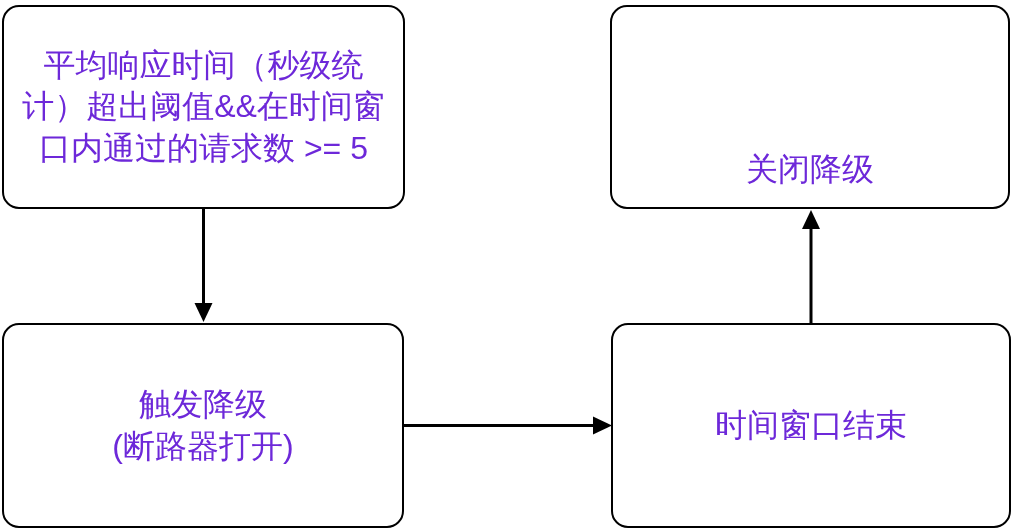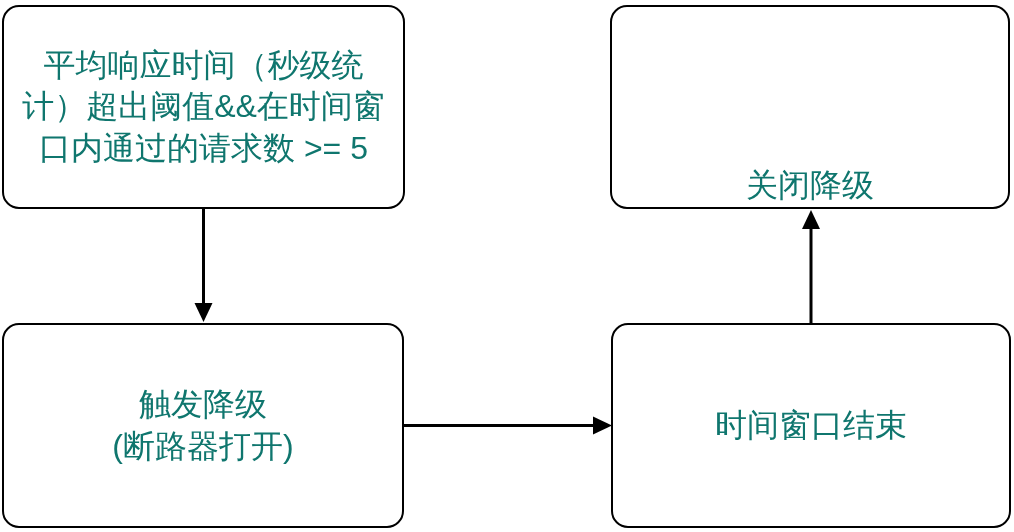--- a/index.html
+++ b/index.html
@@ -18,24 +18,24 @@
   .node {
     position: absolute;
     box-sizing: border-box;
     background: #ffffff;
     border: 2.5px solid #000000;
     border-radius: 17px;
     display: flex;
     align-items: center;
     justify-content: center;
     text-align: center;
-    color: #0f766e;
+    color: #6d28d9;
     font-size: 32px;
     line-height: 1.3;
-    padding: 0 8px;
+    padding: 16px 8px;
   }
   .node-label {
     white-space: pre-line;
   }
   #node-condition   { left: 2px;   top: 5px;   width: 403px; height: 204px; }
   #node-close       { left: 610px; top: 5px;   width: 400px; height: 204px; align-items: flex-end; }
   #node-trigger     { left: 2px;   top: 323px; width: 402px; height: 205px; }
   #node-window-end  { left: 611px; top: 323px; width: 400px; height: 205px; }
   .edges {
     position: absolute;

